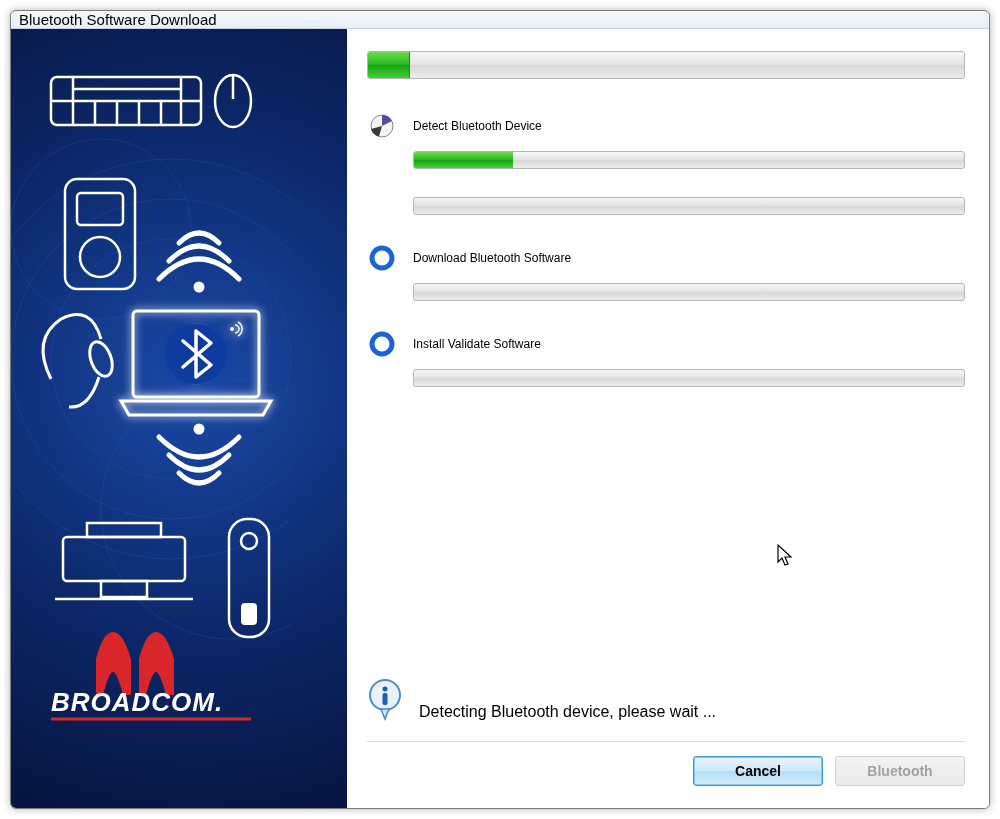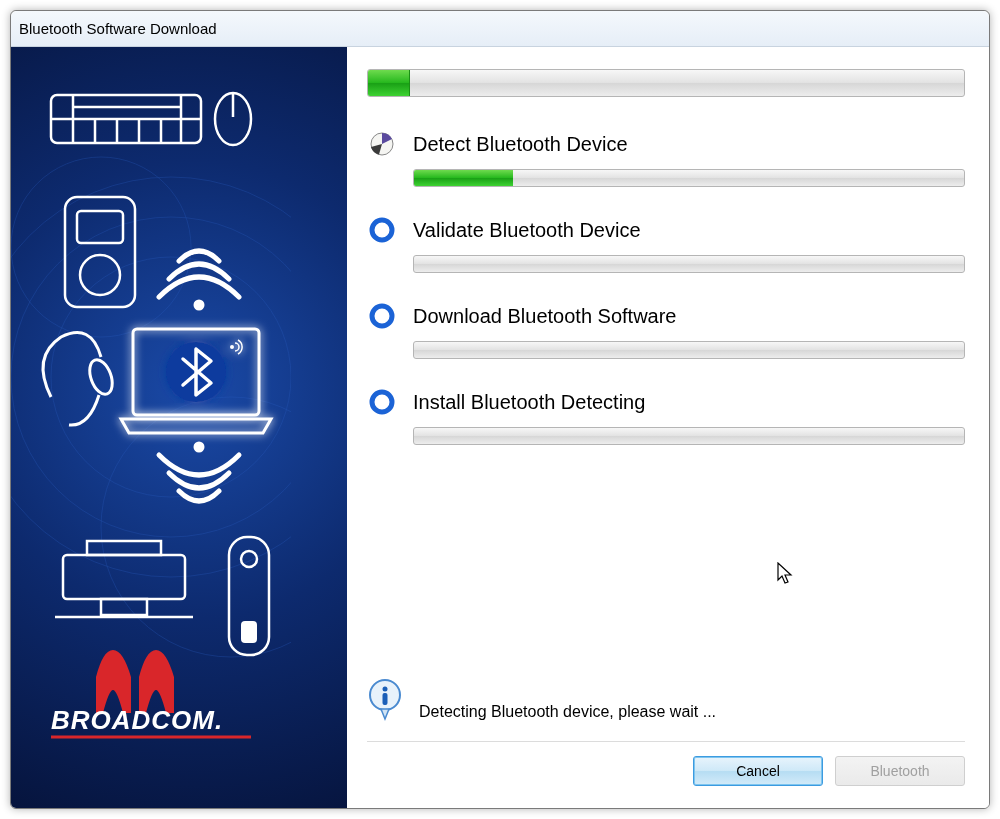--- a/index.html
+++ b/index.html
@@ -16,21 +16,21 @@
     background: #fff;
     border: 1px solid #7a7a7a;
     border-radius: 6px;
     box-shadow: 0 0 8px rgba(0,0,0,0.3);
     display: flex;
     flex-direction: column;
     position: relative;
     overflow: hidden;
   }
   .titlebar {
-    height: 36px;
+    height: 18px;
     background: linear-gradient(#f4f8fc, #e6eef7);
     border-bottom: 1px solid #c8d3df;
     display: flex;
     align-items: center;
     padding: 0 8px;
     border-radius: 6px 6px 0 0;
   }
   .titlebar-text {
     font-size: 15px;
     color: #000;
@@ -84,21 +84,21 @@
     align-items: center;
     gap: 16px;
     margin-bottom: 10px;
   }
   .step-icon {
     width: 30px;
     height: 30px;
     flex-shrink: 0;
   }
   .step-label {
-    font-size: 20px;
+    font-size: 12px;
     color: #000;
   }
   .step-bar {
     margin-left: 46px;
     height: 18px;
     border: 1px solid #b5b5b5;
     border-radius: 3px;
     background: linear-gradient(#f7f7f7, #e3e3e3 48%, #d7d7d7 52%, #ededed);
     position: relative;
     overflow: hidden;
@@ -126,20 +126,21 @@
     color: #000;
     padding-top: 0px;
   }
   .button-row {
     border-top: 1px solid #dcdcdc;
     padding-top: 14px;
     padding-bottom: 10px;
     display: flex;
     justify-content: flex-end;
     gap: 12px;
+    font-weight: bold;
   }
   .btn {
     width: 130px;
     height: 30px;
     border-radius: 3px;
     font-size: 14px;
     display: flex;
     align-items: center;
     justify-content: center;
     cursor: default;
@@ -289,28 +290,20 @@
               </svg>
             </span>
             <span class="step-label">Detect Bluetooth Device</span>
           </div>
           <div class="step-bar">
             <div class="fill" style="width:18%"></div>
           </div>
         </div>
 
         <div class="step">
-          <div class="step-header">
-            <span class="step-icon">
-              <svg width="30" height="30" viewBox="0 0 30 30">
-                  <circle class="circle-pending" cx="15" cy="15" r="10"></circle>
-                </svg>
-            </span>
-            <span class="step-label">Validate Bluetooth Device</span>
-          </div>
           <div class="step-bar"></div>
         </div>
 
         <div class="step">
           <div class="step-header">
             <span class="step-icon">
               <svg width="30" height="30" viewBox="0 0 30 30">
                   <circle class="circle-pending" cx="15" cy="15" r="10"></circle>
                 </svg>
             </span>
@@ -319,21 +312,21 @@
           <div class="step-bar"></div>
         </div>
 
         <div class="step">
           <div class="step-header">
             <span class="step-icon">
               <svg width="30" height="30" viewBox="0 0 30 30">
                   <circle class="circle-pending" cx="15" cy="15" r="10"></circle>
                 </svg>
             </span>
-            <span class="step-label">Install Bluetooth Detecting</span>
+            <span class="step-label">Install Validate Software</span>
           </div>
           <div class="step-bar"></div>
         </div>
 
       </div>
 
       <svg class="cursor" viewBox="0 0 18 24">
         <path d="M 1 1 L 1 18 L 5 14 L 8 21 L 11 20 L 8 13 L 14 13 Z" fill="#fff" stroke="#000" stroke-width="1.2"></path>
       </svg>
 

